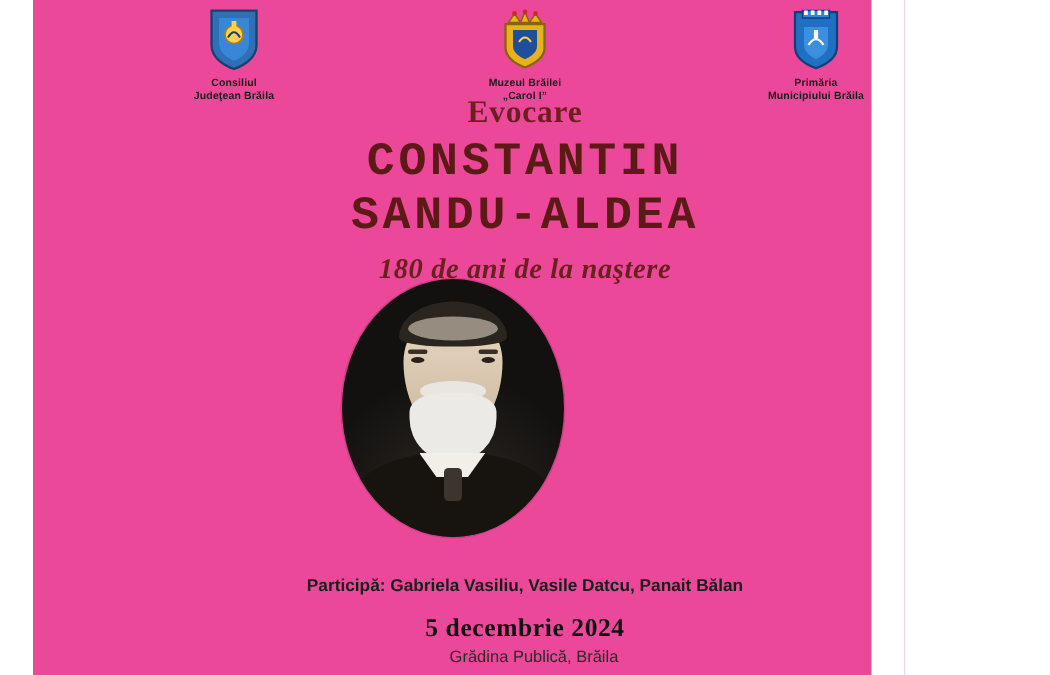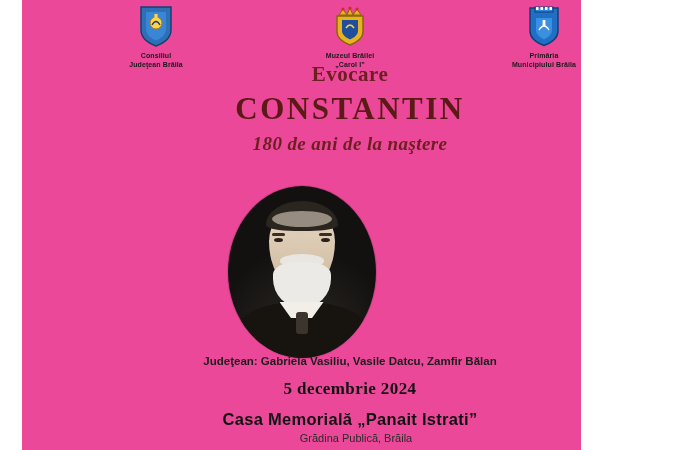--- a/index.html
+++ b/index.html
@@ -71,21 +71,21 @@
   }
   .evocare {
     font-family: "Liberation Serif", serif;
     font-weight: bold;
     font-size: 21px;
     color: #6b1f1f;
     letter-spacing: .5px;
     margin-bottom: 4px;
   }
   .name1, .name2 {
-    font-family: Liberation Serif, serif;
+    font-family: Liberation Mono, monospace;
     font-weight: bold;
     font-size: 31px;
     color: #5c1a16;
     letter-spacing: 2.5px;
     line-height: 36px;
   }
   .subtitle {
     font-family: "Liberation Serif", serif;
     font-weight: bold;
     font-style: italic;
@@ -331,20 +331,21 @@
       </div>
       <div class="logo-caption">Primăria</div>
       <div class="logo-caption">Municipiului Brăila</div>
     </div>
 
   </div>
 
   <div class="title-area">
     <div class="evocare">Evocare</div>
     <div class="name1">CONSTANTIN</div>
+    <div class="name2">SANDU-ALDEA</div>
     <div class="subtitle">180 de ani de la naştere</div>
   </div>
 
   <div class="portrait-wrap">
     <div class="portrait">
       <div class="shoulders"></div>
       <div class="face"></div>
       <div class="forehead-shadow"></div>
       <div class="hair"></div>
       <div class="brow left"></div>
@@ -353,21 +354,20 @@
       <div class="eye right"></div>
       <div class="mustache"></div>
       <div class="beard"></div>
       <div class="collar"></div>
       <div class="tie"></div>
     </div>
   </div>
 
   <div class="bottom">
     <div class="participants">
-      <span class="lead">Judeţean: </span>
-      <span>Gabriela Vasiliu, Vasile Datcu, Zamfir Bălan</span>
+      <span class="lead">Participă: </span>
+      <span>Gabriela Vasiliu, Vasile Datcu, Panait Bălan</span>
     </div>
     <div class="date">5 decembrie 2024</div>
-    <div class="venue">Casa Memorială „Panait Istrati”</div>
     <div class="address">Grădina Publică, Brăila</div>
   </div>
 
 </div>
 
 </body></html>

